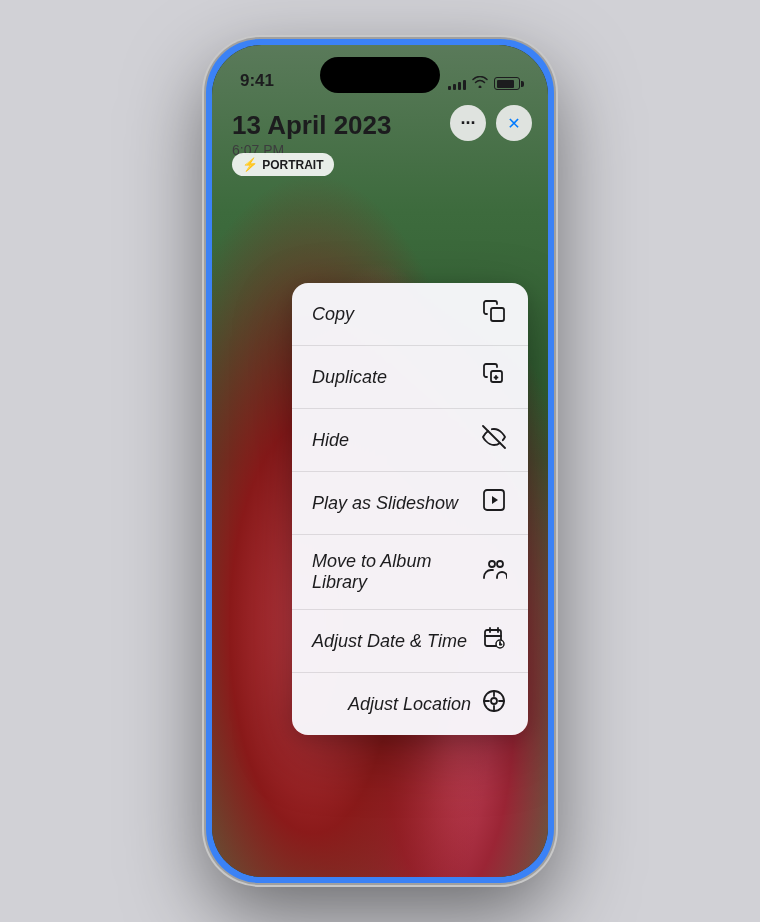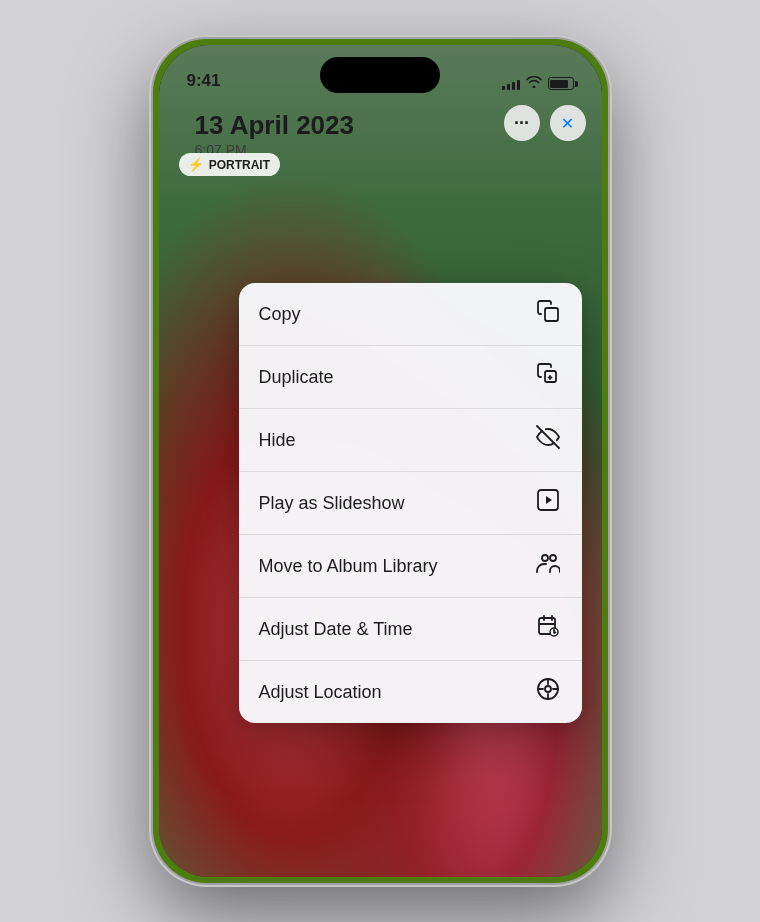--- a/index.html
+++ b/index.html
@@ -8,23 +8,23 @@
       width: 760px;
       height: 922px;
       background: #d1d1d6;
       display: flex;
       align-items: center;
       justify-content: center;
       font-family: -apple-system, BlinkMacSystemFont, 'SF Pro Display', 'Helvetica Neue', sans-serif;
     }
 
     .phone-frame {
-      width: 455px;
+      width: 348px;
       height: 844px;
-      background: #4d7c0f;
+      background: #3b82f6;
       border-radius: 54px;
       position: relative;
       box-shadow:
         0 0 0 2px #a0a0a0,
         0 0 0 4px #c8c8c8,
         0 30px 80px rgba(0,0,0,0.5);
       overflow: hidden;
     }
 
     .phone-screen {
@@ -139,21 +139,21 @@
         radial-gradient(ellipse at 70% 80%, #d4506a 0%, #9b2535 20%, transparent 45%),
         radial-gradient(ellipse at 50% 60%, #e8607a 0%, transparent 40%),
         linear-gradient(180deg, #5a7a5a 0%, #3d6b3d 20%, #2d5a2d 50%, #3a6a3a 70%, #4a7a4a 100%);
       z-index: 0;
     }
 
     
     .top-bar {
       position: absolute;
       top: 54px;
-      left: 16px;
+      left: 0;
       right: 0;
       padding: 12px 20px 12px 20px;
       z-index: 5;
       background: transparent;
     }
 
     .photo-date {
       font-size: 26px;
       font-weight: 700;
       color: #1c1c1e;
@@ -209,34 +209,36 @@
       position: absolute;
       top: 238px;
       left: 80px;
       right: 20px;
       background: rgba(248, 248, 252, 0.97);
       border-radius: 16px;
       z-index: 100;
       overflow: hidden;
       box-shadow: 0 20px 60px rgba(0,0,0,0.3), 0 4px 20px rgba(0,0,0,0.15);
       backdrop-filter: blur(40px);
+      font-style: italic;
     }
 
     .menu-item {
       display: flex;
       align-items: center;
       justify-content: space-between;
       padding: 16px 20px;
       cursor: pointer;
       border-bottom: 0.5px solid rgba(0,0,0,0.1);
       min-height: 56px;
     }
 
     .menu-item:last-child {
       border-bottom: none;
+      margin-left: 36px;
     }
 
     .menu-item-label {
       font-size: 18px;
       color: #1c1c1e;
       font-weight: 400;
     }
 
     .menu-item-icon {
       font-size: 22px;

